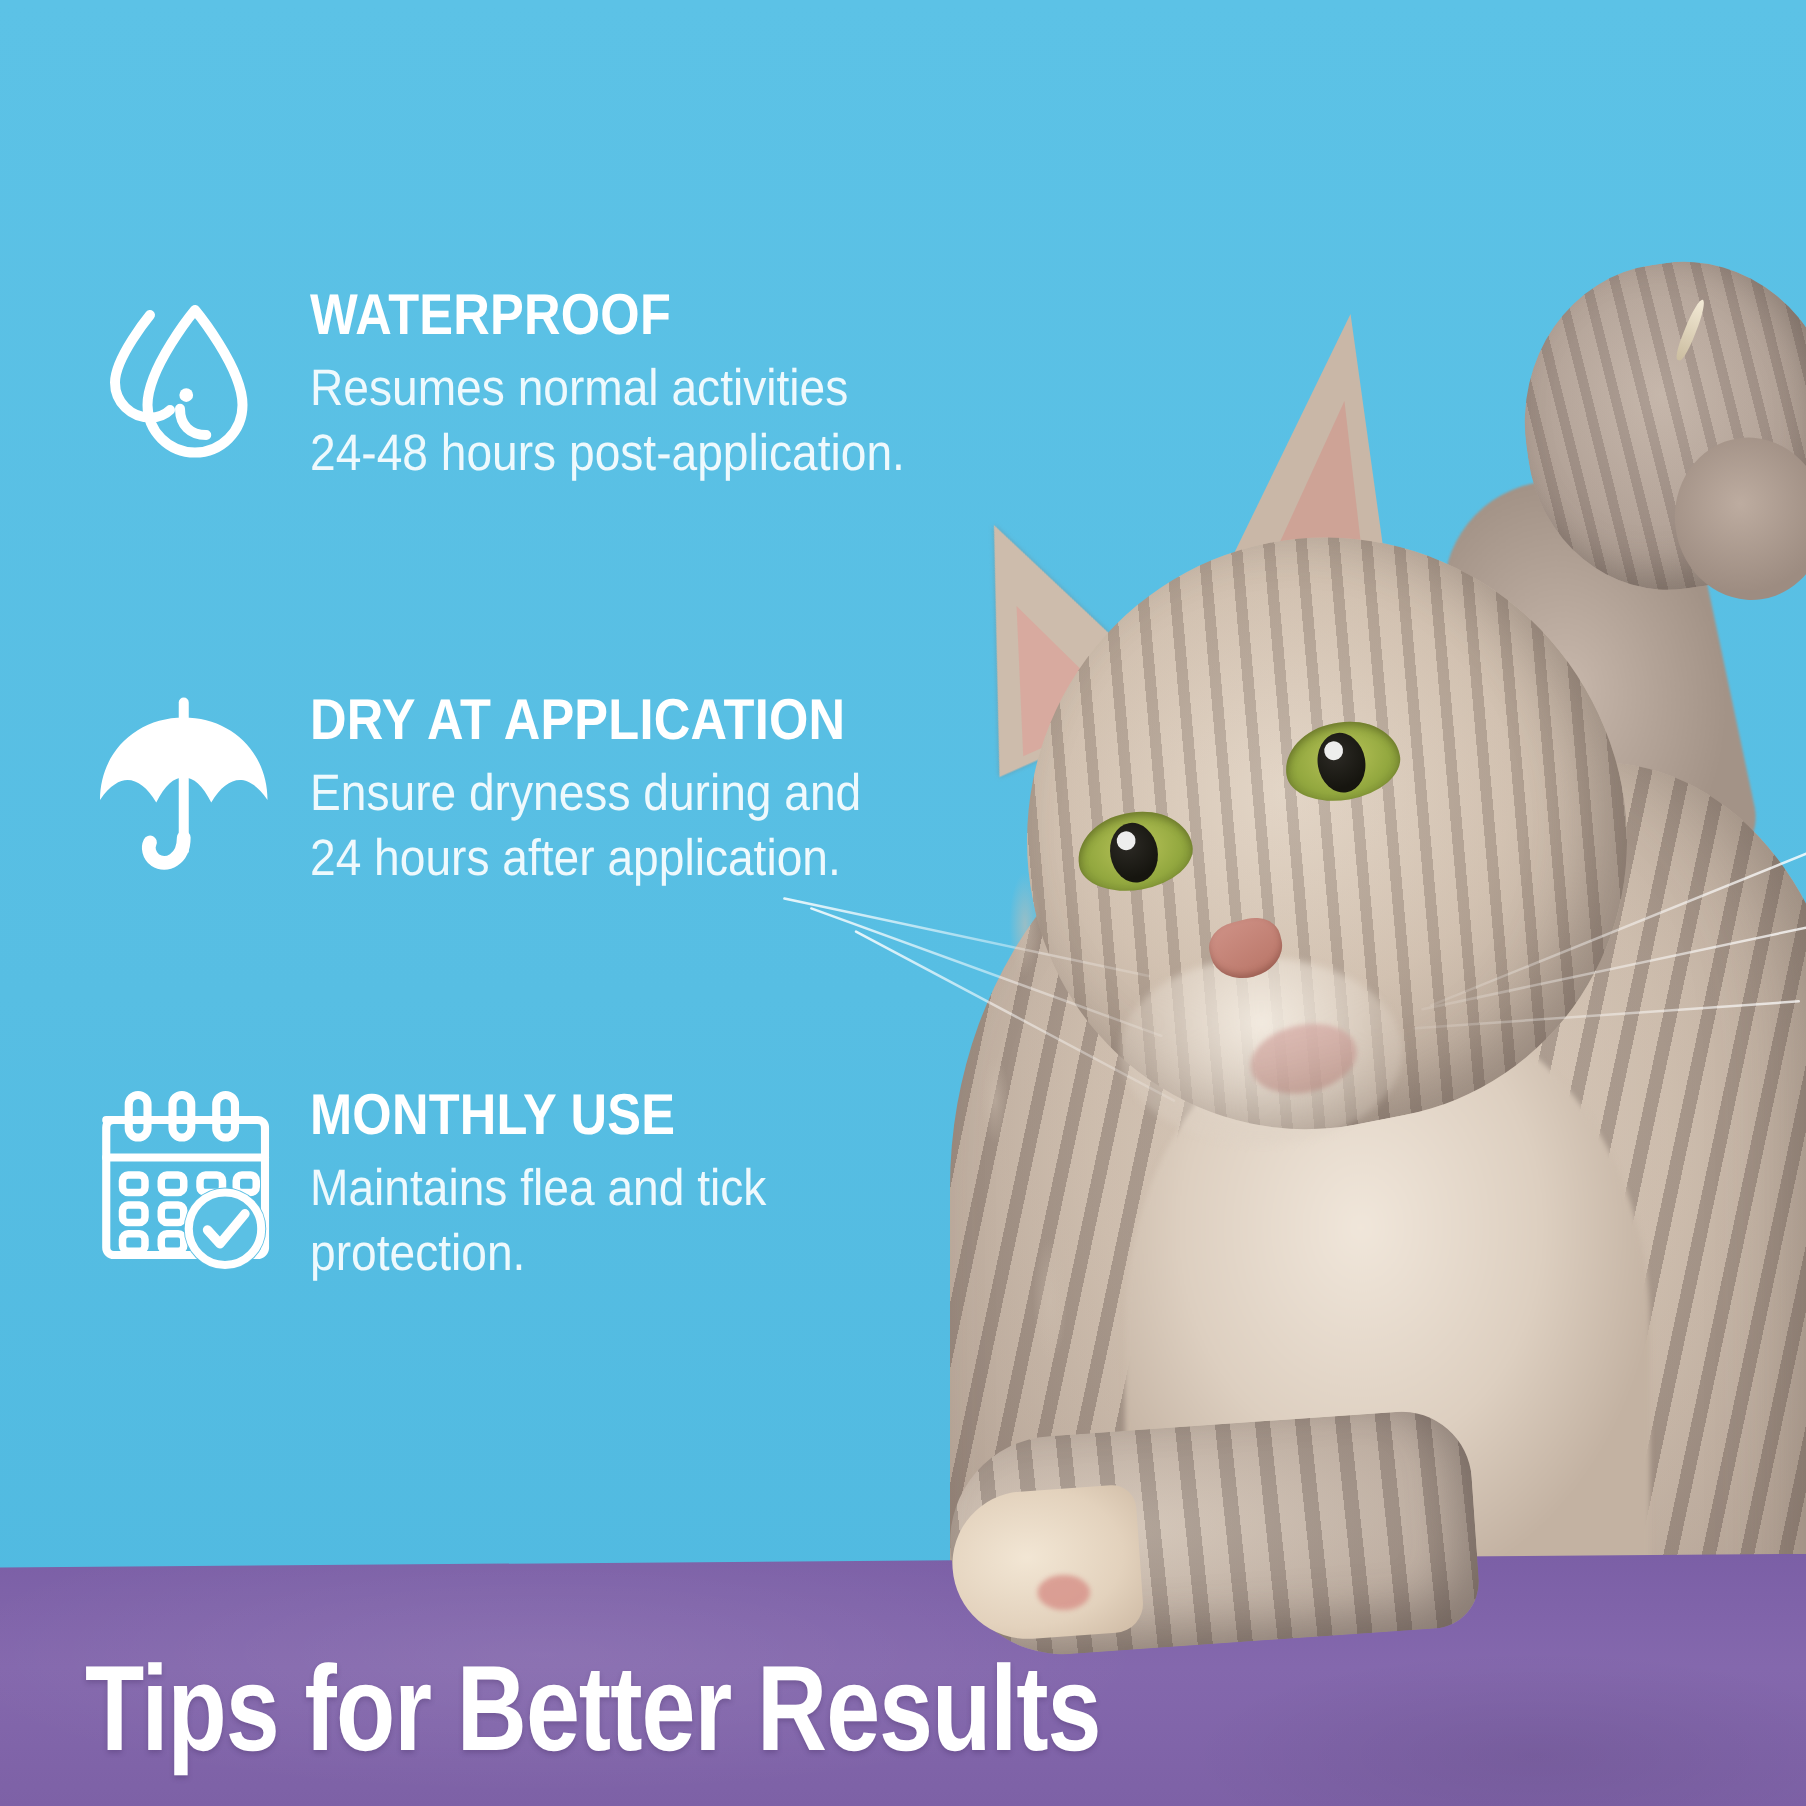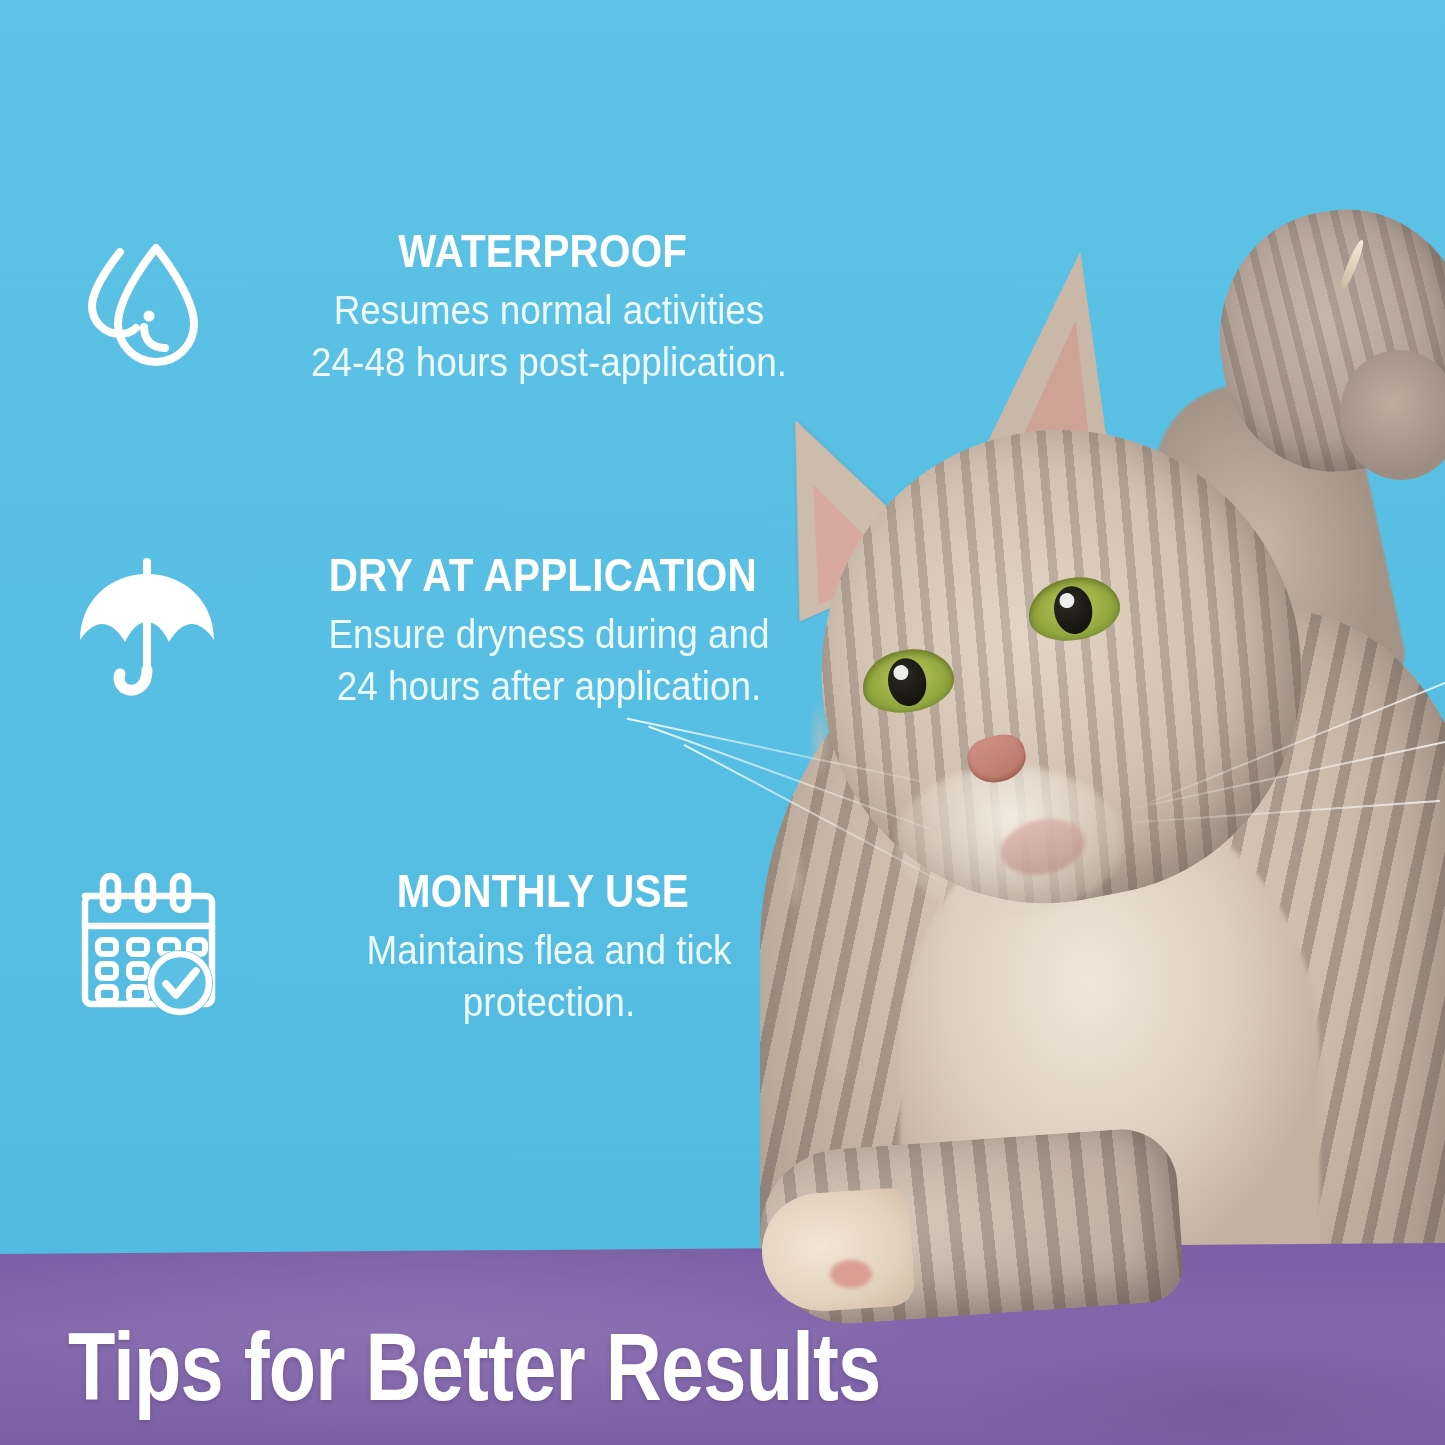--- a/index.html
+++ b/index.html
@@ -64,24 +64,23 @@
   }
   .feature-icon {
     position: absolute;
     left: 0;
     top: 0;
     width: 150px;
     height: 150px;
   }
   .feature-text {
     position: absolute;
-    left: 198px;
+    left: 176px;
     top: 0;
     width: 620px;
-    text-align: center;
   }
   .feature-title {
     font-size: 46px;
     font-weight: 700;
     color: #ffffff;
     letter-spacing: .2px;
     line-height: 1;
     transform: scaleX(.88);
     transform-origin: left top;
     white-space: nowrap;

